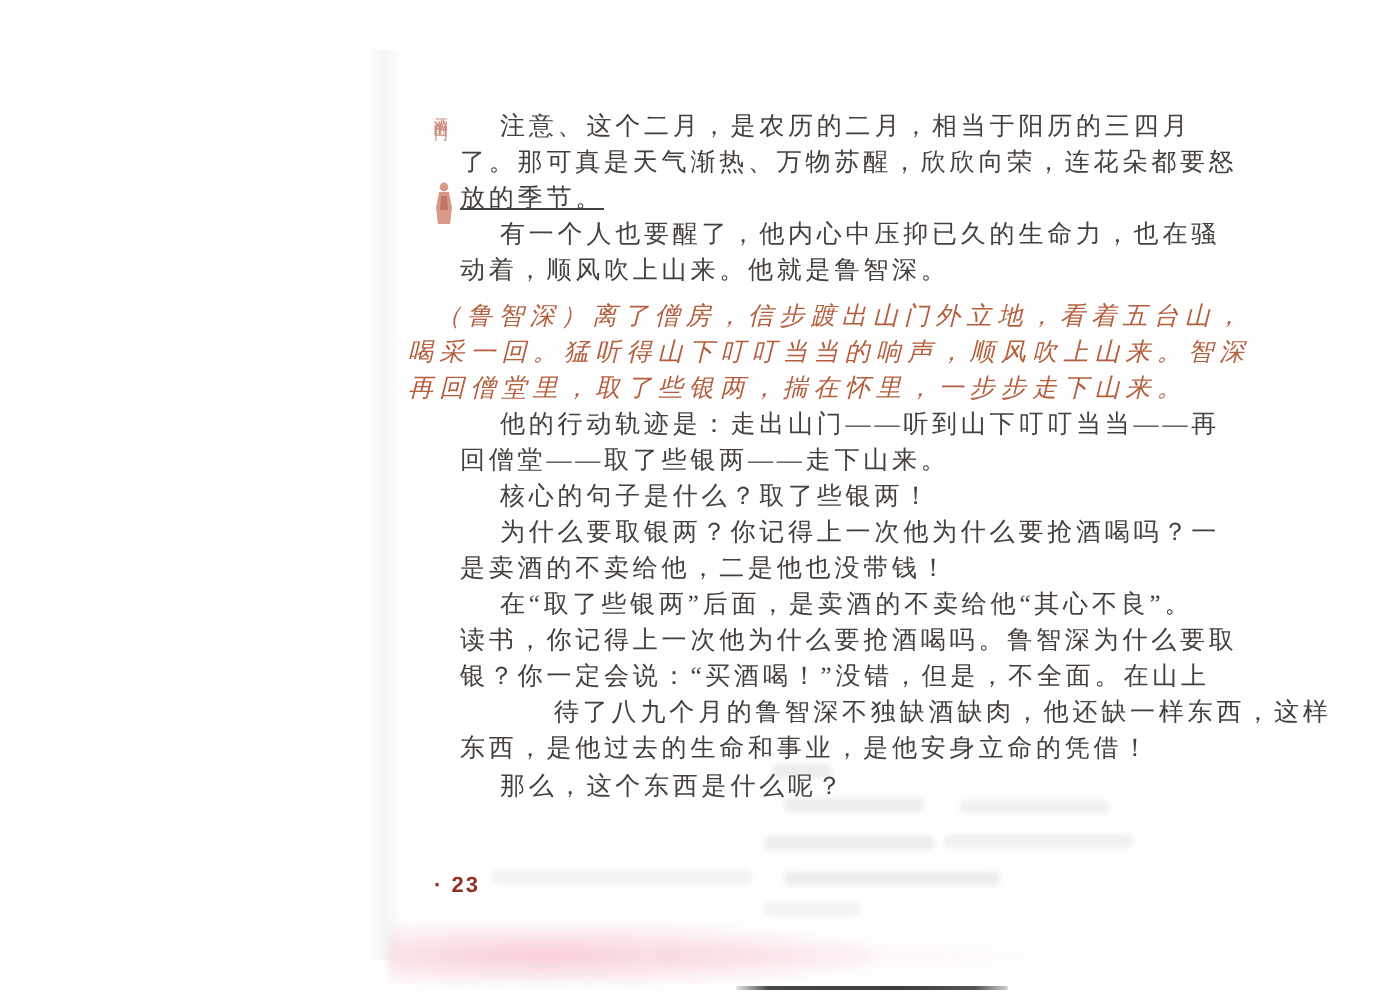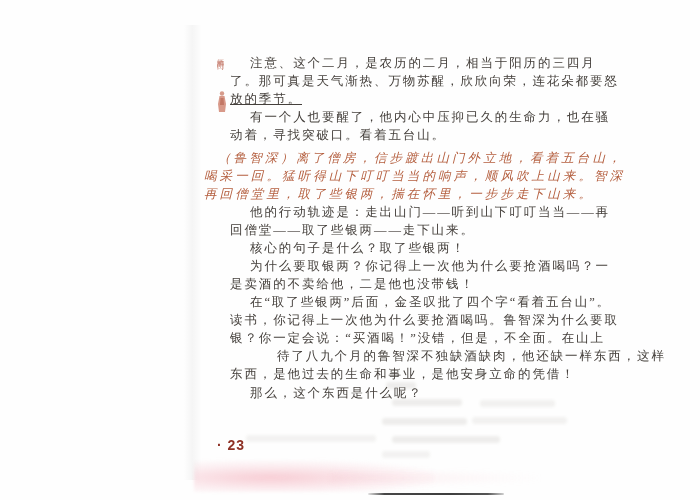--- a/index.html
+++ b/index.html
@@ -39,21 +39,21 @@
     letter-spacing:3.1px;font-size:12.5px;
     filter:blur(.2px);
     font-family:"DejaVu Serif",serif;
     text-align:center;
   }
   .tline.quote.indent{left:218px;}
 
   
   .pagenum{
     position:absolute;left:217px;top:437px;
-    font-size:14px;letter-spacing:1px;color:#8e3125;font-weight:bold;
+    font-size:11px;letter-spacing:1px;color:#8e3125;font-weight:bold;
     font-family:"Liberation Sans",sans-serif;
   }
 
   
   .smudge{
     position:absolute;background:rgba(128,122,116,0.13);
     border-radius:3px;filter:blur(1.4px);
   }
 
   
@@ -88,30 +88,30 @@
     <circle cx="6" cy="3.5" r="2.2" fill="#d08a77"></circle>
     <path d="M3.5 6 L8.5 6 L10 14 L9 22 L3 22 L2 14 Z" fill="#cc7a66" opacity="0.9"></path>
     <path d="M4.5 8 L7.5 8 L8 15 L4 15 Z" fill="#b05540" opacity="0.8"></path>
   </svg>
 
   <div class="text-column" id="text-column">
       <div class="tline indent" style="top: 56px;">注意、这个二月，是农历的二月，相当于阳历的三四月</div>
       <div class="tline" style="top: 74px;">了。那可真是天气渐热、万物苏醒，欣欣向荣，连花朵都要怒</div>
       <div class="tline" style="top: 92px; text-decoration: underline;">放的季节。</div>
       <div class="tline indent" style="top: 110px;">有一个人也要醒了，他内心中压抑已久的生命力，也在骚</div>
-      <div class="tline" style="top: 128px;">动着，寻找突破口。看着五台山。</div>
+      <div class="tline" style="top: 128px;">动着，顺风吹上山来。他就是鲁智深。</div>
       <div class="tline quote indent" style="top: 150px;">（鲁智深）离了僧房，信步踱出山门外立地，看着五台山，</div>
       <div class="tline quote" style="top: 168px;">喝采一回。猛听得山下叮叮当当的响声，顺风吹上山来。智深</div>
       <div class="tline quote" style="top: 186px;">再回僧堂里，取了些银两，揣在怀里，一步步走下山来。</div>
       <div class="tline indent" style="top: 205px;">他的行动轨迹是：走出山门——听到山下叮叮当当——再</div>
       <div class="tline indent" style="top: 241px;">核心的句子是什么？取了些银两！</div>
       <div class="tline" style="top: 223px;">回僧堂——取了些银两——走下山来。</div>
       <div class="tline indent" style="top: 259px;">为什么要取银两？你记得上一次他为什么要抢酒喝吗？一</div>
       <div class="tline" style="top: 277px;">是卖酒的不卖给他，二是他也没带钱！</div>
-      <div class="tline indent" style="top: 295px;">在“取了些银两”后面，金圣叹批了四个字“看着五台山”。</div>
+      <div class="tline indent" style="top: 295px;">在“取了些银两”后面，是卖酒的不卖给他“其心不良”。</div>
       <div class="tline" style="top: 313px;">读书，你记得上一次他为什么要抢酒喝吗。鲁智深为什么要取</div>
       <div class="tline" style="top: 331px;">银？你一定会说：“买酒喝！”没错，但是，不全面。在山上</div>
       <div class="tline" style="top: 349px; margin-left: 47px;">待了八九个月的鲁智深不独缺酒缺肉，他还缺一样东西，这样</div>
       <div class="tline" style="top: 367px;">东西，是他过去的生命和事业，是他安身立命的凭借！</div>
       <div class="tline indent" style="top: 386px;">那么，这个东西是什么呢？</div>
     </div>
 
   <div class="smudge" style="left:386px;top:382px;width:30px;height:7px;"></div>
   <div class="smudge" style="left:392px;top:399px;width:70px;height:7px;"></div>
   <div class="smudge" style="left:480px;top:400px;width:75px;height:7px;opacity:.8;"></div>

